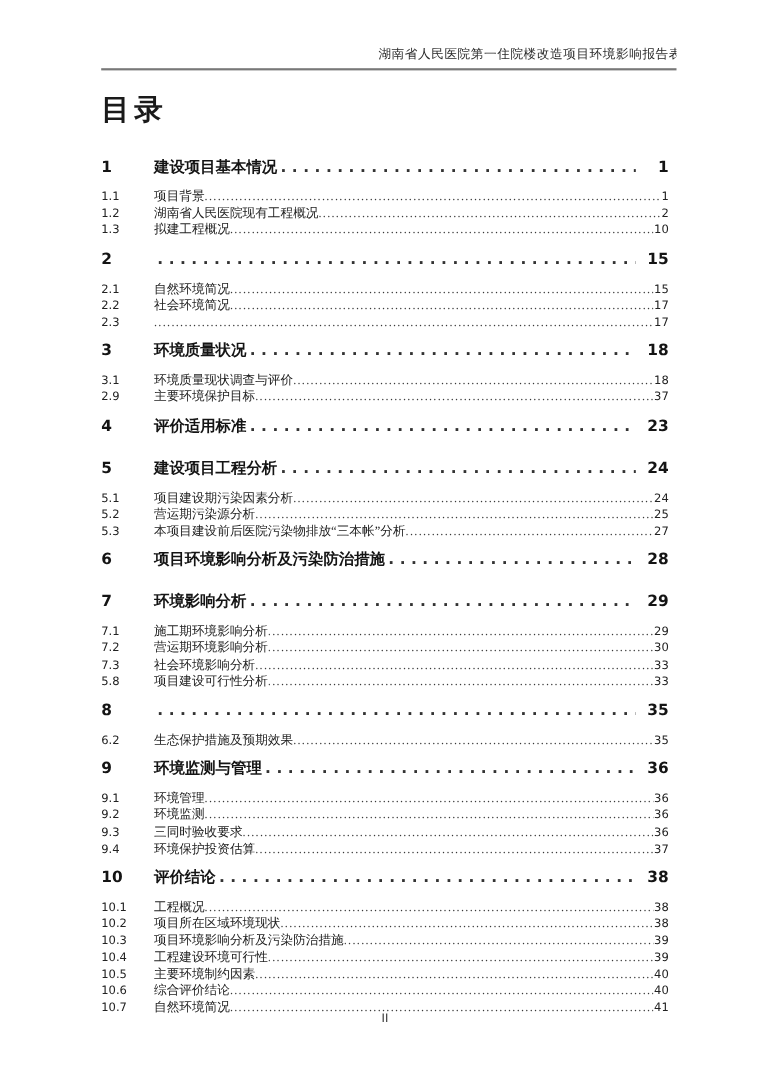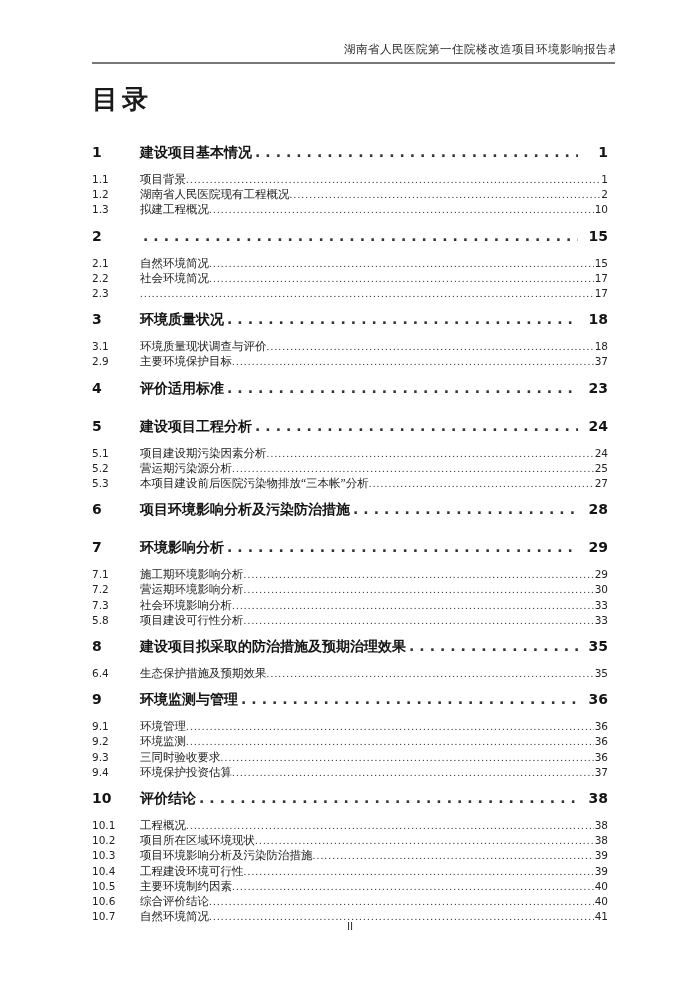--- a/index.html
+++ b/index.html
@@ -236,26 +236,25 @@
     <span class="toc-page">33</span>
   </div>
       <div class="toc-row l2">
     <span class="toc-num">5.8</span>
     <span class="toc-title">项目建设可行性分析</span>
     <span class="toc-leader">................................................................................................................................................................................................................................................................................................................................................................................................................</span>
     <span class="toc-page">33</span>
   </div>
       <div class="toc-row l1">
     <span class="toc-num">8</span>
-    <span class="toc-title">建设项目拟采取的防治措施及预期治理效果</span>
     <span class="toc-leader">................................................................................................................................................................................................................................................................................................................................................................................................................</span>
     <span class="toc-page">35</span>
   </div>
       <div class="toc-row l2">
-    <span class="toc-num">6.4</span>
+    <span class="toc-num">6.2</span>
     <span class="toc-title">生态保护措施及预期效果</span>
     <span class="toc-leader">................................................................................................................................................................................................................................................................................................................................................................................................................</span>
     <span class="toc-page">35</span>
   </div>
       <div class="toc-row l1">
     <span class="toc-num">9</span>
     <span class="toc-title">环境监测与管理</span>
     <span class="toc-leader">................................................................................................................................................................................................................................................................................................................................................................................................................</span>
     <span class="toc-page">36</span>
   </div>

